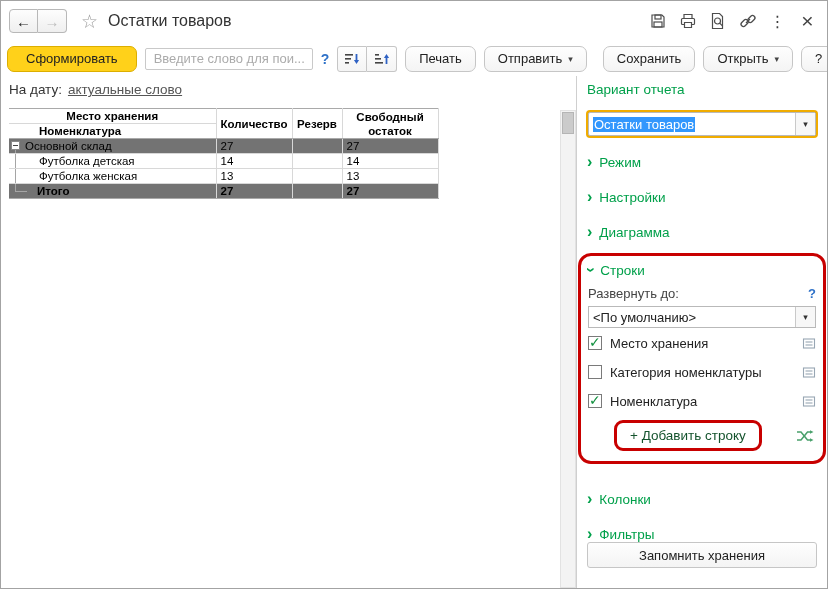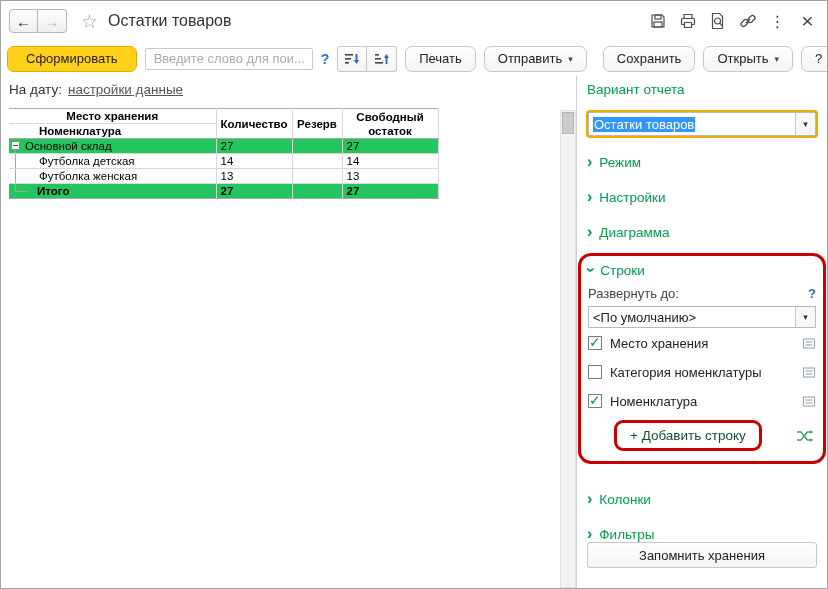--- a/index.html
+++ b/index.html
@@ -64,21 +64,21 @@
   .report th, .report td { border: 1px solid #d8d8d8; height: 15px; padding: 0 4px; line-height: 14px; overflow: hidden; white-space: nowrap; }
   .report th:first-child, .report td:first-child { border-left: none; }
   .report thead th { font-weight: bold; color: #000; background: #fff; }
   .report thead tr:first-child th { border-top: 1px solid #a9a9a9; }
   .report thead tr:last-child th, .report thead th[rowspan] { border-bottom: 1px solid #a9a9a9; }
   .h-center { text-align: center; }
   .h-free { text-align: center; white-space: normal !important; line-height: 14px; }
   .h-name-bot { text-align: left; padding-left: 30px !important; }
   .report td.num { text-align: left; padding-right: 6px; color: #000; }
   .report td.name { position: relative; color: #000; }
-  tr.group td, tr.total td { background: #22c55e; }
+  tr.group td, tr.total td { background: #737373; }
   tr.total td { font-weight: bold; border-bottom: 1px solid #a9a9a9; }
   td.name.g { padding-left: 16px; }
   td.name.c { padding-left: 30px; }
   td.name.t { padding-left: 28px; }
   .minus-box { position: absolute; left: 2px; top: 2px; width: 9px; height: 9px; border: 1px solid #8a8a8a; background: #fff; cursor: pointer; }
   .minus-box::before { content: ""; position: absolute; left: 1px; right: 1px; top: 3px; height: 1px; background: #444; }
   td.name.g::after { content: ""; position: absolute; left: 6px; top: 11px; bottom: 0; width: 1px; background: #a5a5a5; }
   td.name.c::before { content: ""; position: absolute; left: 6px; top: 0; bottom: 0; width: 1px; background: #a5a5a5; }
   td.name.t::before { content: ""; position: absolute; left: 6px; top: 0; height: 8px; width: 1px; background: #a5a5a5; }
   td.name.t::after  { content: ""; position: absolute; left: 6px; top: 7px; width: 12px; height: 1px; background: #a5a5a5; }
@@ -207,21 +207,21 @@
       <span>Открыть</span>
       <span class="dd">▾</span>
     </button>
     <button class="btn">?</button>
   </div>
 
   <div class="content">
 
     <div class="report-area">
       <div class="date-line">
-        <span>На дату:</span><span class="date-link">настройки данные</span>
+        <span>На дату:</span><span class="date-link">актуальные слово</span>
       </div>
 
       <table class="report">
         <colgroup>
             <col style="width:207px">
             <col style="width:63px">
             <col style="width:50px">
             <col style="width:96px">
           </colgroup>
         <thead>

